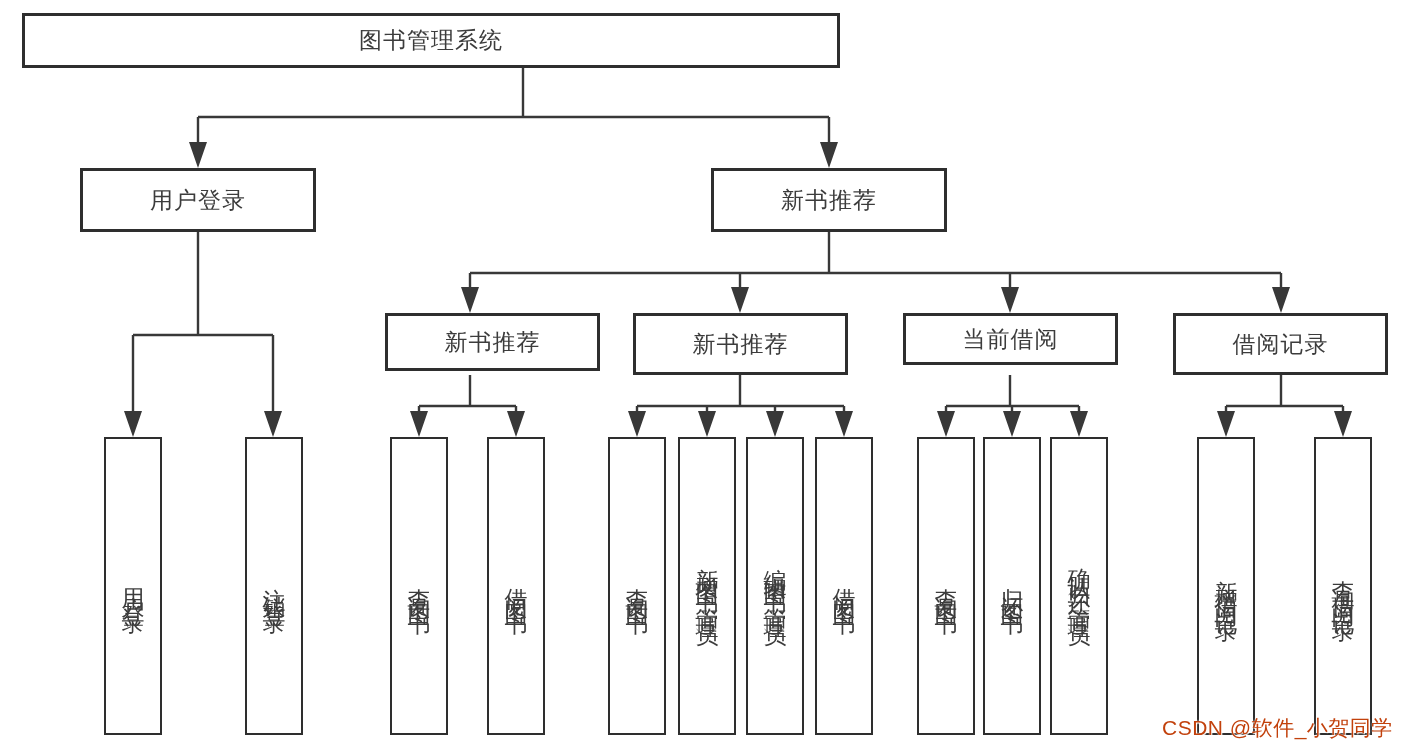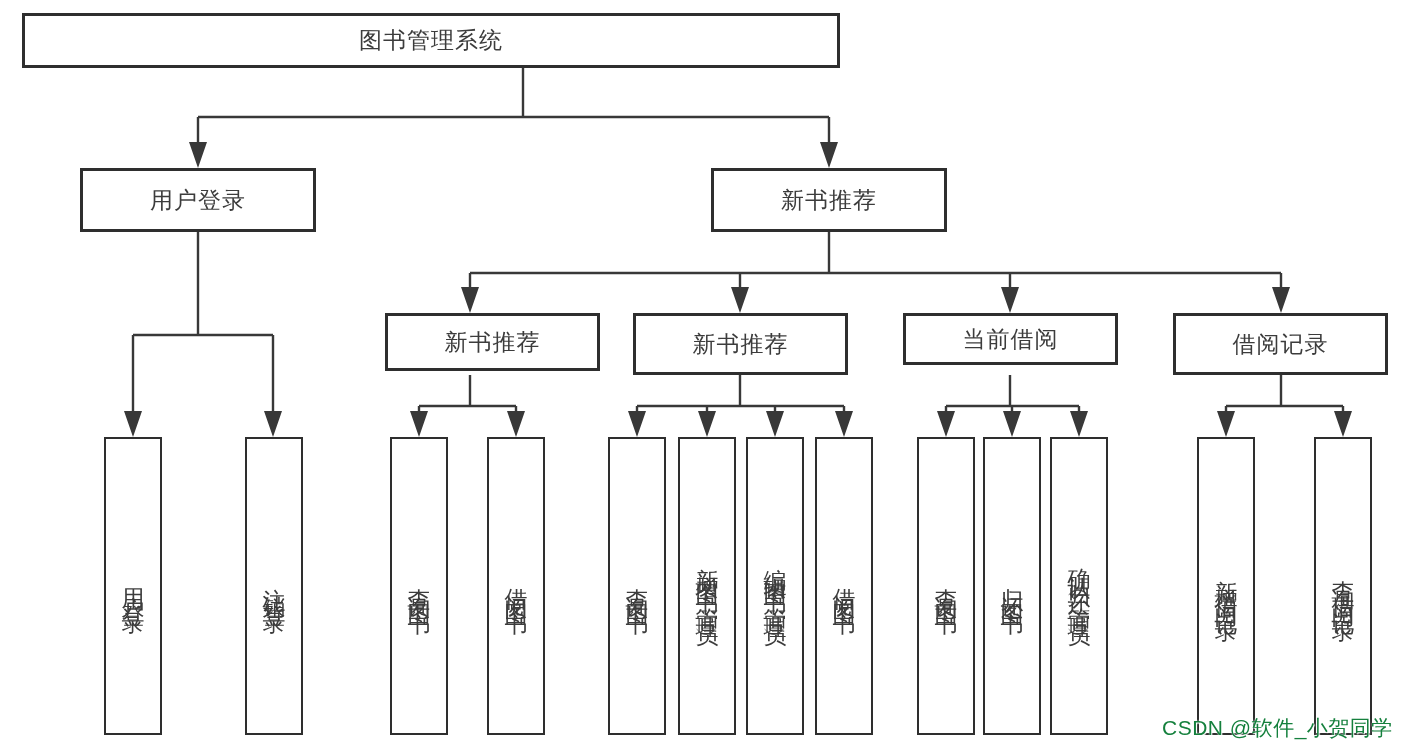--- a/index.html
+++ b/index.html
@@ -67,21 +67,21 @@
   .l9  { left: 917px; }
   .l10 { left: 983px; }
   .l11 { left: 1050px; }
   .l12 { left: 1197px; }
   .l13 { left: 1314px; }
   #watermark {
     position: absolute;
     left: 1162px;
     top: 714px;
     font-size: 21px;
-    color: #15803d;
+    color: #c2410c;
     text-shadow: 0 0 2px #ffffff, 1px 1px 1px #ffffff;
     z-index: 5;
     white-space: nowrap;
     letter-spacing: 0.5px;
   }
 </style>
 </head>
 <body>
 
 <div id="canvas">

